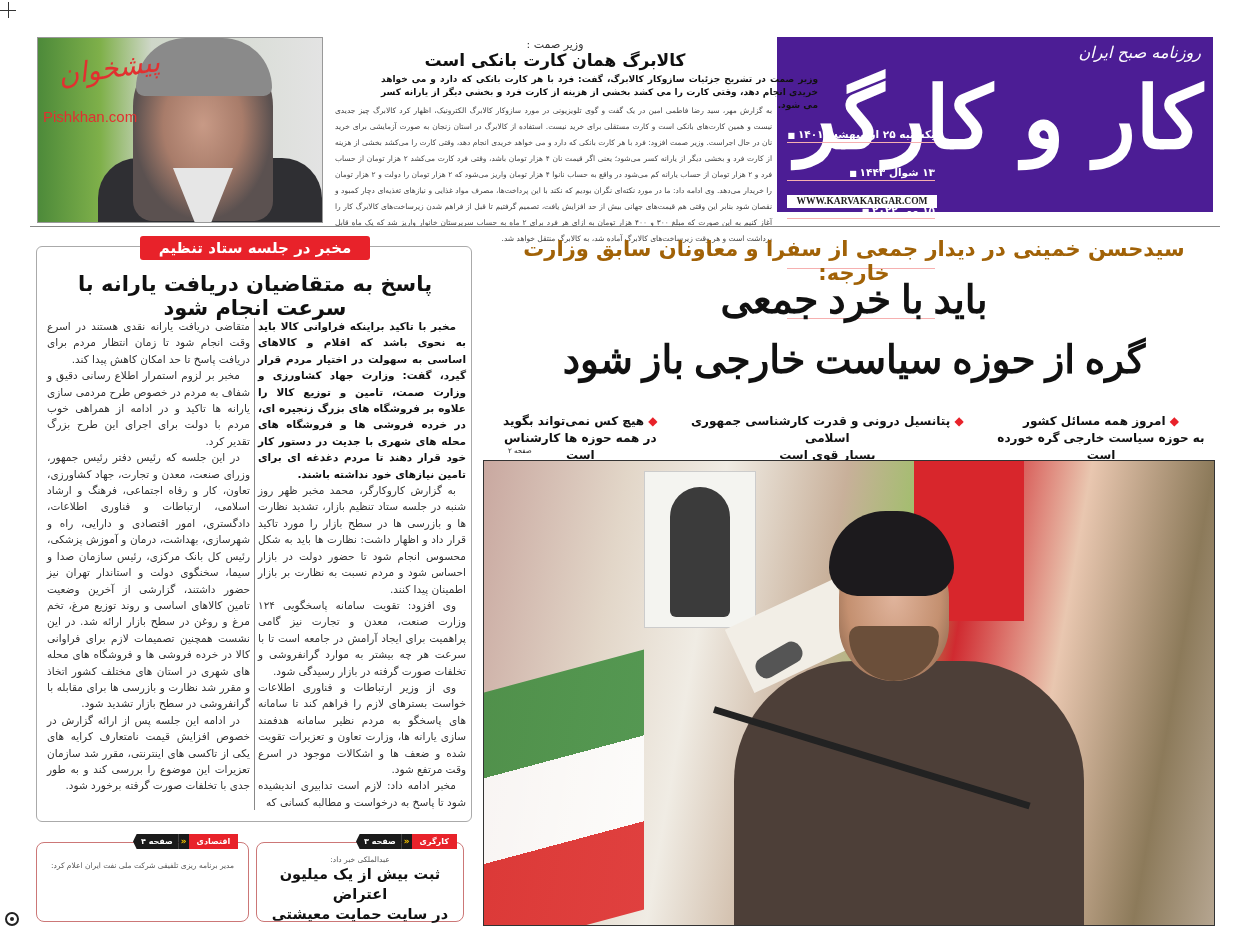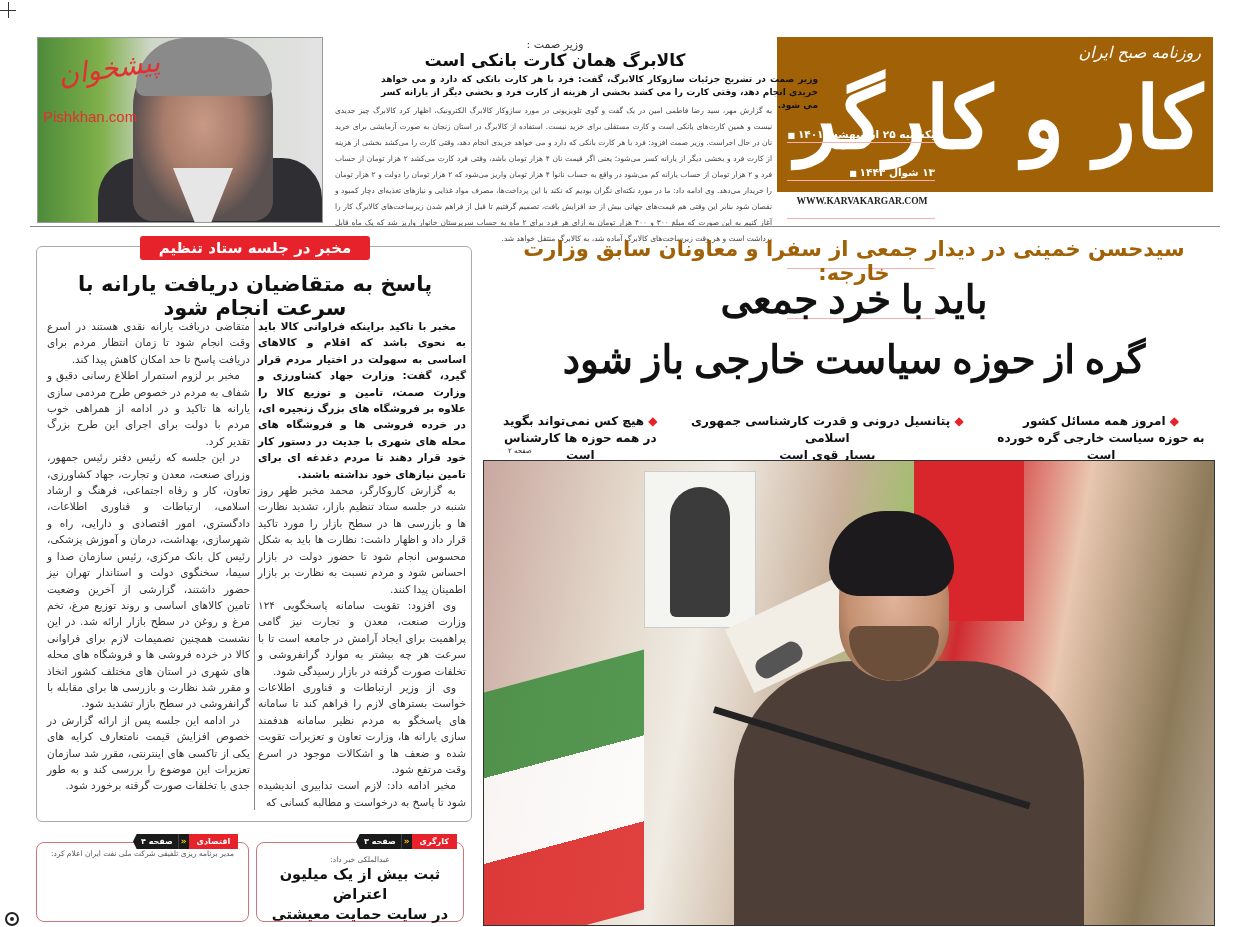--- a/index.html
+++ b/index.html
@@ -6,21 +6,21 @@
   body{width:1250px;height:927px;position:relative;overflow:hidden;font-family:"DejaVu Sans",sans-serif;color:#111;}
   .abs{position:absolute;}
   .rtl{direction:rtl;}
   
   .crop-h{left:0;top:10px;width:16px;height:1px;background:#333;}
   .crop-v{left:8px;top:2px;width:1px;height:16px;background:#333;}
   .reg{left:5px;top:912px;width:14px;height:14px;border-radius:50%;border:2px solid #222;box-sizing:border-box;}
   .reg::after{content:"";position:absolute;left:3px;top:3px;width:4px;height:4px;background:#222;border-radius:50%;}
 
   
-  .mast{left:777px;top:37px;width:436px;height:155px;background:#a16207;}
+  .mast{left:777px;top:37px;width:436px;height:175px;background:#4c1d95;}
   .mast-title{right:10px;top:38px;font-family:"DejaVu Serif",serif;font-weight:bold;font-size:86px;color:#fff;line-height:1;letter-spacing:-2px;}
   .mast-tag{right:12px;top:6px;font-family:"DejaVu Serif",serif;font-style:italic;font-size:16px;color:#fff;}
   .mast-info{left:10px;top:68px;width:148px;}
   .mast-info div{color:#fff;font-size:10.5px;font-weight:bold;border-bottom:1px solid #f6b0b0;padding:2px 0 2px 0;text-align:right;margin-top:21px;}
   .mast-info div::after{content:" ■";font-size:8px;}
   .mast-url{left:10px;top:158px;width:150px;height:13px;background:#fff;color:#222;font-family:"Liberation Serif",serif;font-size:9.5px;font-weight:bold;text-align:center;line-height:13px;}
 
   
   .top-kicker{left:340px;top:38px;width:430px;text-align:center;font-size:11px;color:#333;}
   .top-head{left:340px;top:50px;width:430px;text-align:center;font-size:17px;font-weight:bold;}
@@ -181,19 +181,19 @@
     <div>در سایت حمایت معیشتی</div>
   </div>
 </div>
 <div class="abs t-tab rtl" style="left:356px">
   <span class="sec">کارگری</span>
   <span class="chev">«</span>
   <span class="pg">صفحه ۳</span>
 </div>
 
 <div class="abs teaser t2 rtl">
-  <div class="t-kicker" style="margin-top:6px">مدیر برنامه ریزی تلفیقی شرکت ملی نفت ایران اعلام کرد:</div>
+  <div class="t-kicker" style="margin-top:18px">مدیر برنامه ریزی تلفیقی شرکت ملی نفت ایران اعلام کرد:</div>
 </div>
 <div class="abs t-tab rtl" style="left:133px">
   <span class="sec">اقتصادی</span>
   <span class="chev">«</span>
   <span class="pg">صفحه ۴</span>
 </div>
 
 </body></html>

